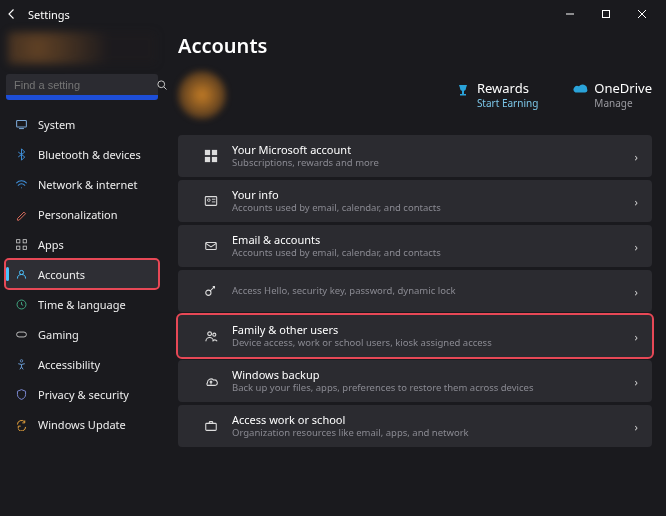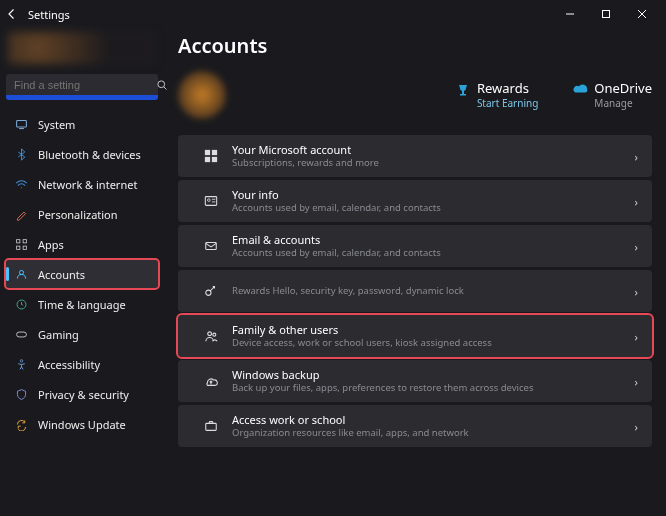--- a/index.html
+++ b/index.html
@@ -334,21 +334,21 @@
       </div>
 
       <div class="card">
         <span class="cicon">
           <svg width="14" height="14" viewBox="0 0 16 16">
               <circle cx="5" cy="10" r="3" stroke="#ddd" fill="none" stroke-width="1.2"></circle>
               <path d="M7 8l5-5m-2 0h2v2" stroke="#ddd" fill="none" stroke-width="1.2"></path>
             </svg>
         </span>
         <div class="ctext">
-          <span class="cdesc">Rewards Hello, security key, password, dynamic lock</span>
+          <span class="cdesc">Access Hello, security key, password, dynamic lock</span>
         </div>
         <span class="chev">›</span>
       </div>
 
       <div class="card hl">
         <span class="cicon">
           <svg width="15" height="15" viewBox="0 0 16 16">
               <circle cx="6" cy="5" r="2" stroke="#ddd" fill="none" stroke-width="1.2"></circle>
               <circle cx="11" cy="6" r="1.6" stroke="#ddd" fill="none" stroke-width="1.2"></circle>
               <path d="M2 13a4 4 0 018 0M9 13a3 3 0 015 0" stroke="#ddd" fill="none" stroke-width="1.2"></path>

